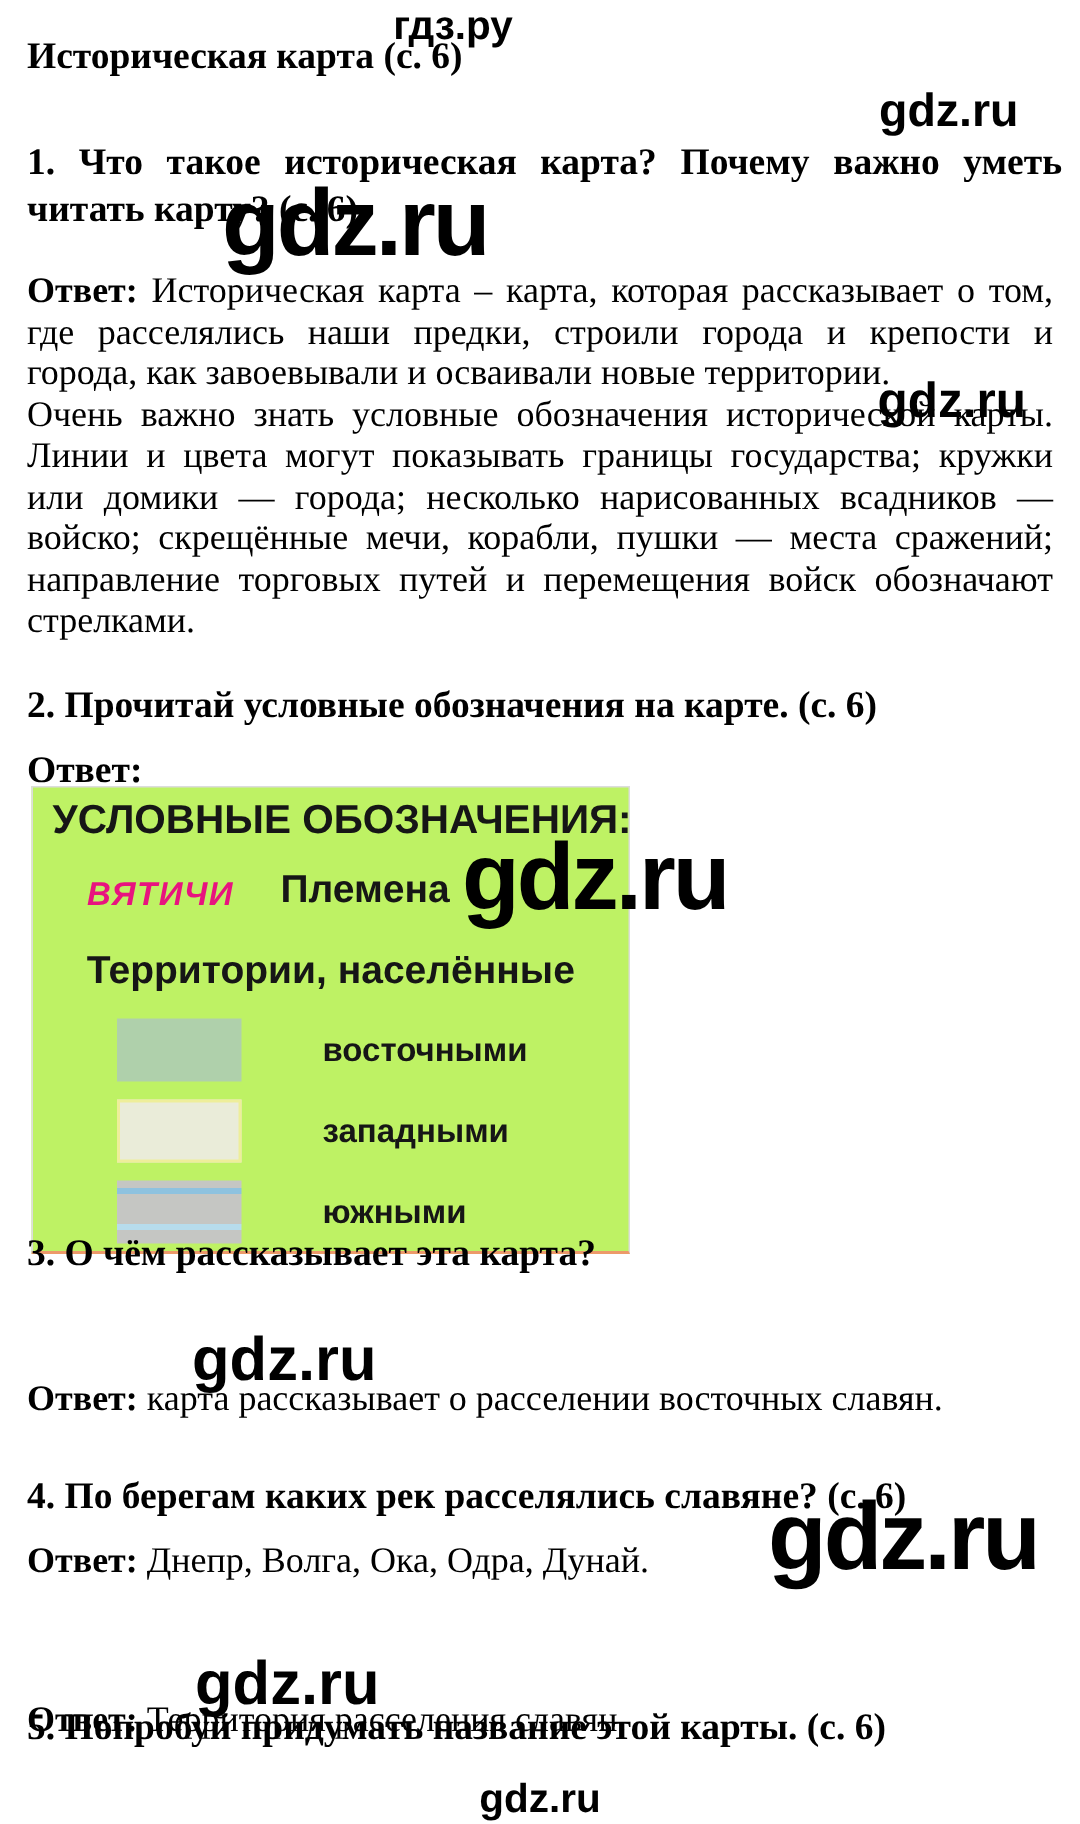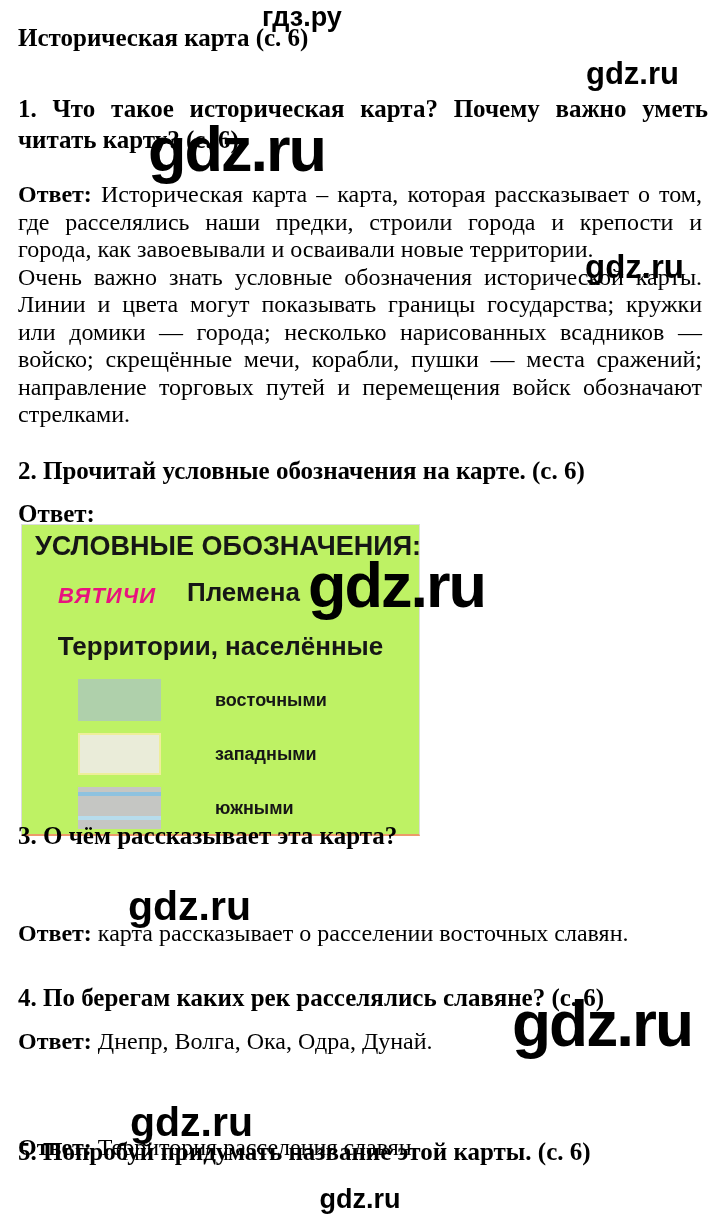--- a/index.html
+++ b/index.html
@@ -48,21 +48,21 @@
   .legend .tribe-label{position:absolute;top:52px;left:165px;font-size:26px;font-weight:bold;}
   .legend .terr1{position:absolute;top:90px;left:0;width:100%;text-align:center;font-size:26px;font-weight:bold;margin-top:16px;}
   .legend .terr2{position:absolute;top:122px;left:0;width:100%;text-align:center;font-size:26px;font-weight:bold;}
   .legend .row{position:absolute;left:0;width:100%;height:42px;}
   .legend .row1{top:154px;} .legend .row2{top:208px;} .legend .row3{top:262px;}
   .legend .swatch{position:absolute;left:56px;top:0;width:83px;height:42px;}
   .sw-green{background:#afd0ab;}
   .sw-cream{background:#eaecd9;border:2px solid #eeee9a;width:79px !important;height:38px !important;}
   .sw-gray{background:linear-gradient(#c5c6c3 0 5px,#8ec2df 5px 9px,#c5c6c3 9px 29px,#b7dcec 29px 33px,#c5c6c3 33px 100%);}
   .legend .zone-label{position:absolute;left:193px;top:50%;transform:translateY(-50%);
-          font-size:18px;font-weight:bold;}
+          font-size:22px;font-weight:bold;}
 </style>
 </head>
 <body>
 
 <div class="page">
 
   <div class="abs sans site-header">гдз.ру</div>
 
   <div class="abs h1">Историческая карта (с. 6)</div>
 

